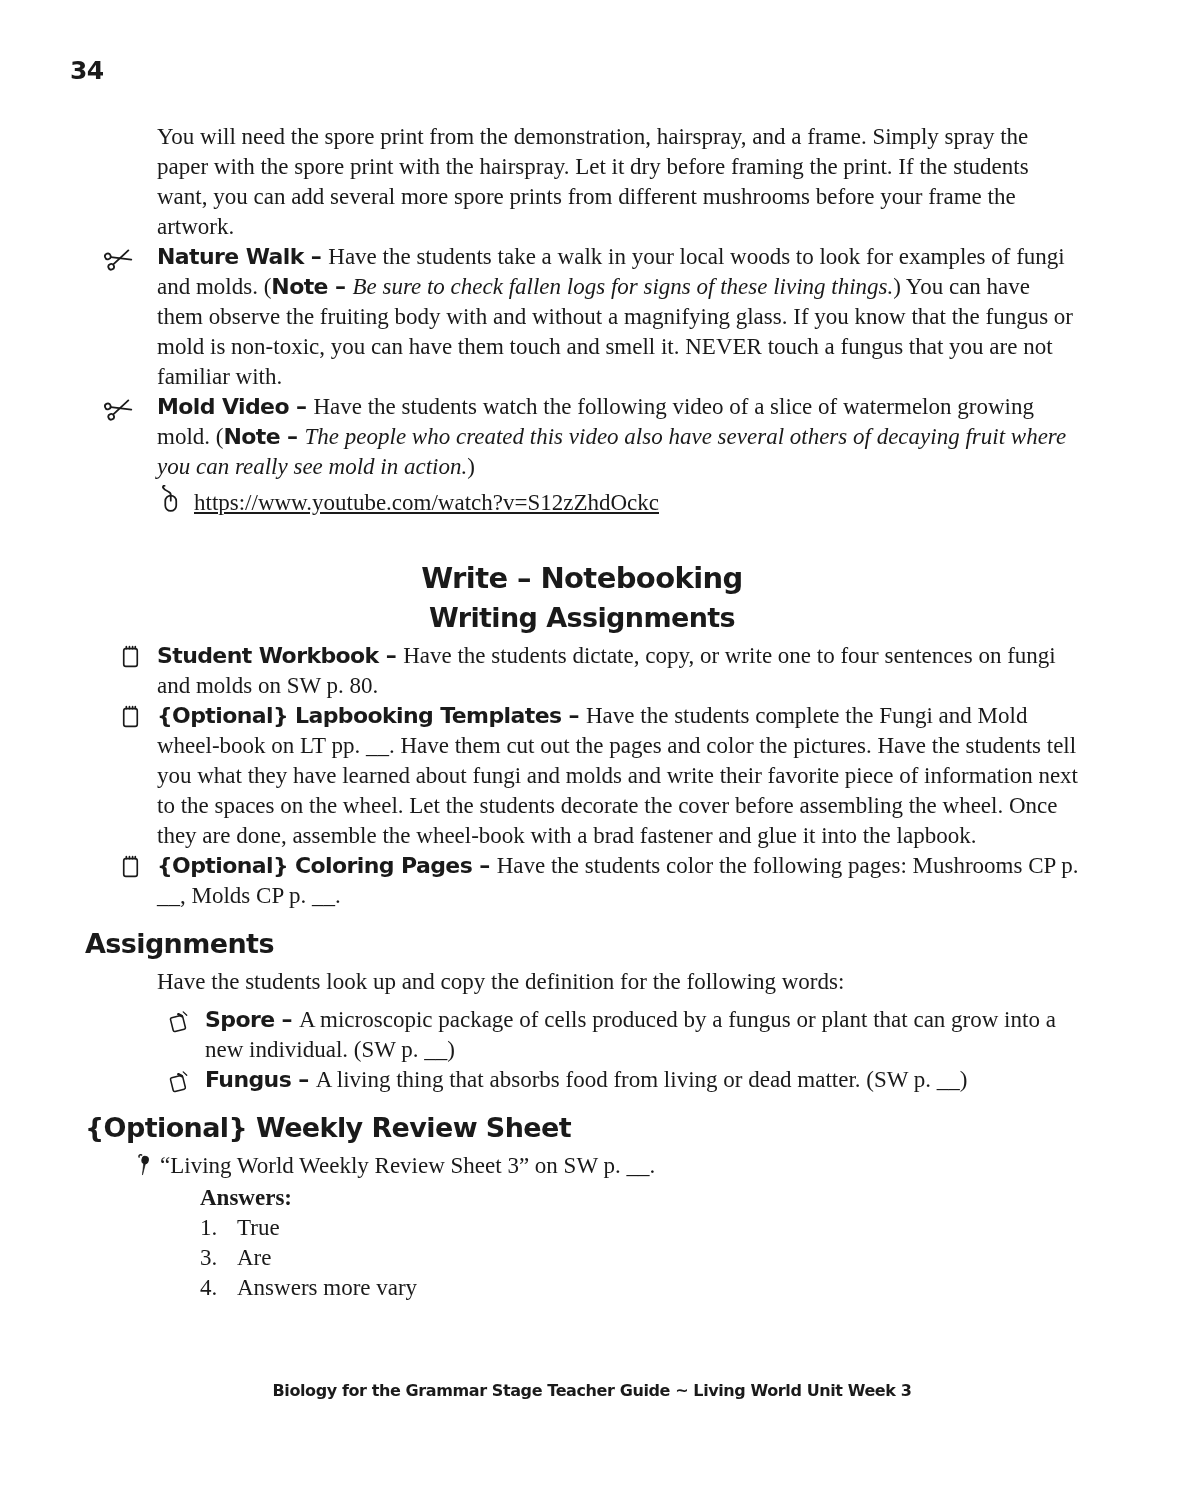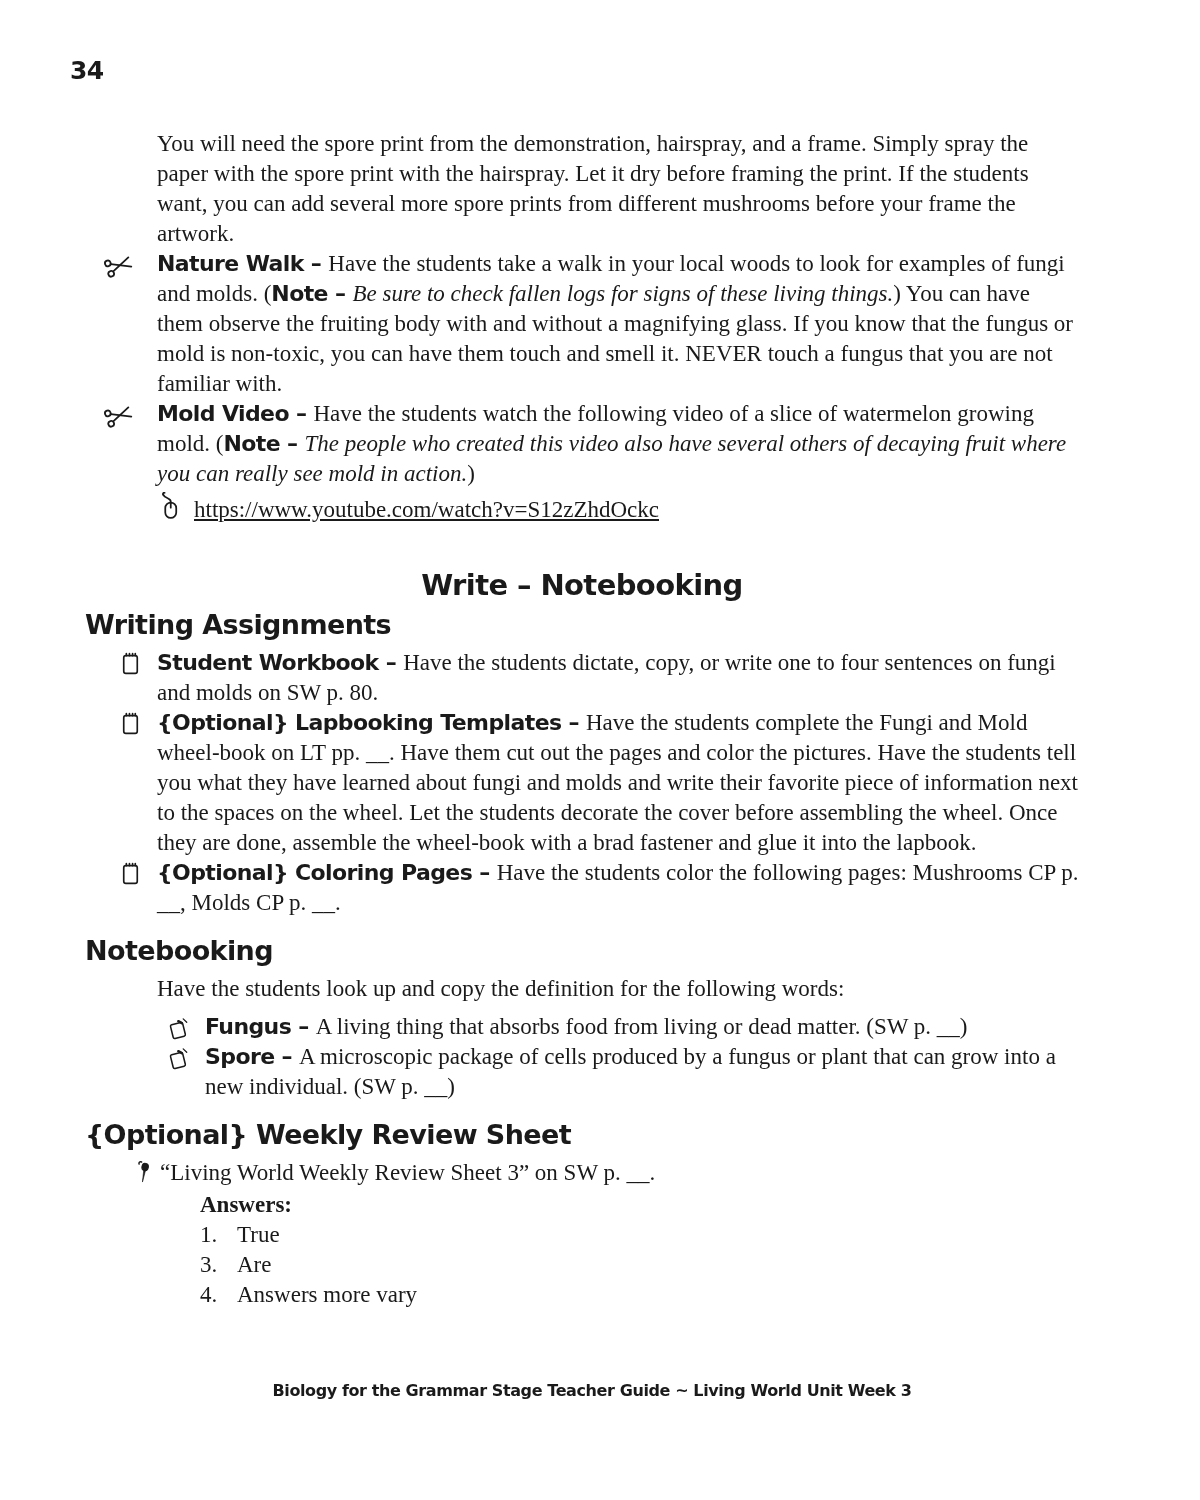--- a/index.html
+++ b/index.html
@@ -1,40 +1,40 @@
 <!DOCTYPE html>
 <html><head>
 <meta charset="utf-8">
 <style>
   html,body { margin:0; padding:0; background:#ffffff; }
   body { width:1200px; height:1500px; position:relative; }
   .page {
     position:relative; width:1184px; height:1500px; box-sizing:border-box;
-    padding:7px 105px 0 85px; background:#ffffff; color:#1a1a1a;
+    padding:0 105px 0 85px; background:#ffffff; color:#1a1a1a;
     font-family:"Liberation Serif", serif; font-size:23px; line-height:30px;
     overflow:hidden;
   }
   .comic { font-family:"DejaVu Sans", sans-serif; font-weight:700; letter-spacing:-0.6px; }
   .page-number { position:absolute; top:56px; left:70px; font-size:25px; }
   .intro { margin:0 0 0 72px; padding-top:122px; }
   ul,ol { list-style:none; margin:0; padding:0; }
   li.hang { position:relative; padding-left:72px; }
   .bullet-icon { position:absolute; display:block; }
   .bullet-icon svg { display:block; }
   .scissors-pos { left:18px; top:4px; }
   .notepad-pos { left:36px; top:3px; }
   .memo-pos { left:82px; top:4px; }
   .pin-pos { left:50px; top:2px; }
   .label { font-size:22px; }
   .it { font-style:italic; }
   .link-row { display:flex; align-items:center; gap:13px; margin:3px 0 6px; }
   .link { color:#1a1a1a; text-decoration:underline; cursor:pointer; }
   .center-heading { text-align:center; font-size:29px; margin:42px 0 10px; }
   .sub-heading { font-size:27px; margin:18px 0 8px; }
-  .sub-heading.tight { margin-top:6px; }
+  .sub-heading.tight { margin-top:6px;text-align:center; }
   .vocab-intro { margin-left:72px; }
   li.vocab { position:relative; padding-left:120px; }
   .review-row { position:relative; padding-left:75px; margin-top:4px; }
   .answers { margin-left:115px; }
   .answers-label { font-weight:700; margin:2px 0 0; }
   .ans-num { display:inline-block; width:37px; }
   .footer { position:absolute; left:0; right:0; top:1376px; text-align:center; font-size:16px; letter-spacing:-0.4px; }
   h1,h2,p { margin:8px; }
 </style>
 </head>
@@ -116,47 +116,47 @@
       <span class="bullet-icon notepad-pos">
         <svg width="19" height="25" viewBox="0 0 18 24" fill="none" stroke="#1a1a1a" stroke-width="1.6" stroke-linecap="round">
           <rect x="2.5" y="4.5" width="13" height="17" rx="2"></rect>
           <path d="M5 4.5 V2.4 M8 4.5 V2.4 M11 4.5 V2.4 M13.6 4.5 V2.4"></path>
         </svg>
       </span>
       <span class="comic label">{Optional} Coloring Pages – </span><span>Have the students color the following pages: Mushrooms CP p. __, Molds CP p. __.</span>
     </li>
   </ul>
 
-  <h2 class="comic sub-heading">Notebooking</h2>
+  <h2 class="comic sub-heading">Assignments</h2>
   <p class="vocab-intro">Have the students look up and copy the definition for the following words:</p>
 
   <ul class="vocab-list">
     <li class="vocab">
       <span class="bullet-icon memo-pos">
         <svg width="23" height="25" viewBox="0 0 22 24" fill="none" stroke="#1a1a1a" stroke-width="1.5" stroke-linecap="round">
           <g transform="rotate(-14 11 14)">
             <rect x="4.5" y="7" width="12" height="13.5" rx="1.5"></rect>
             <path d="M13 5.2 l2.8 2.6" stroke-width="2.4"></path>
           </g>
           <path d="M15.5 2.8 l3.4 3.2" stroke-width="1.2"></path>
         </svg>
       </span>
-      <span class="comic label">Fungus – </span><span>A living thing that absorbs food from living or dead matter. (SW p. __)</span>
+      <span class="comic label">Spore – </span><span>A microscopic package of cells produced by a fungus or plant that can grow into a new individual. (SW p. __)</span>
     </li>
     <li class="vocab">
       <span class="bullet-icon memo-pos">
         <svg width="23" height="25" viewBox="0 0 22 24" fill="none" stroke="#1a1a1a" stroke-width="1.5" stroke-linecap="round">
           <g transform="rotate(-14 11 14)">
             <rect x="4.5" y="7" width="12" height="13.5" rx="1.5"></rect>
             <path d="M13 5.2 l2.8 2.6" stroke-width="2.4"></path>
           </g>
           <path d="M15.5 2.8 l3.4 3.2" stroke-width="1.2"></path>
         </svg>
       </span>
-      <span class="comic label">Spore – </span><span>A microscopic package of cells produced by a fungus or plant that can grow into a new individual. (SW p. __)</span>
+      <span class="comic label">Fungus – </span><span>A living thing that absorbs food from living or dead matter. (SW p. __)</span>
     </li>
   </ul>
 
   <h2 class="comic sub-heading">{Optional} Weekly Review Sheet</h2>
 
   <div class="review-row">
     <span class="bullet-icon pin-pos">
       <svg width="17" height="26" viewBox="0 0 16 24" fill="#1a1a1a" stroke="#1a1a1a" stroke-linecap="round">
         <path d="M6.2 1.6 C4.4 1 3.2 2.2 3.9 3.6" fill="none" stroke-width="1.4"></path>
         <g transform="rotate(12 9.5 6.5)">

